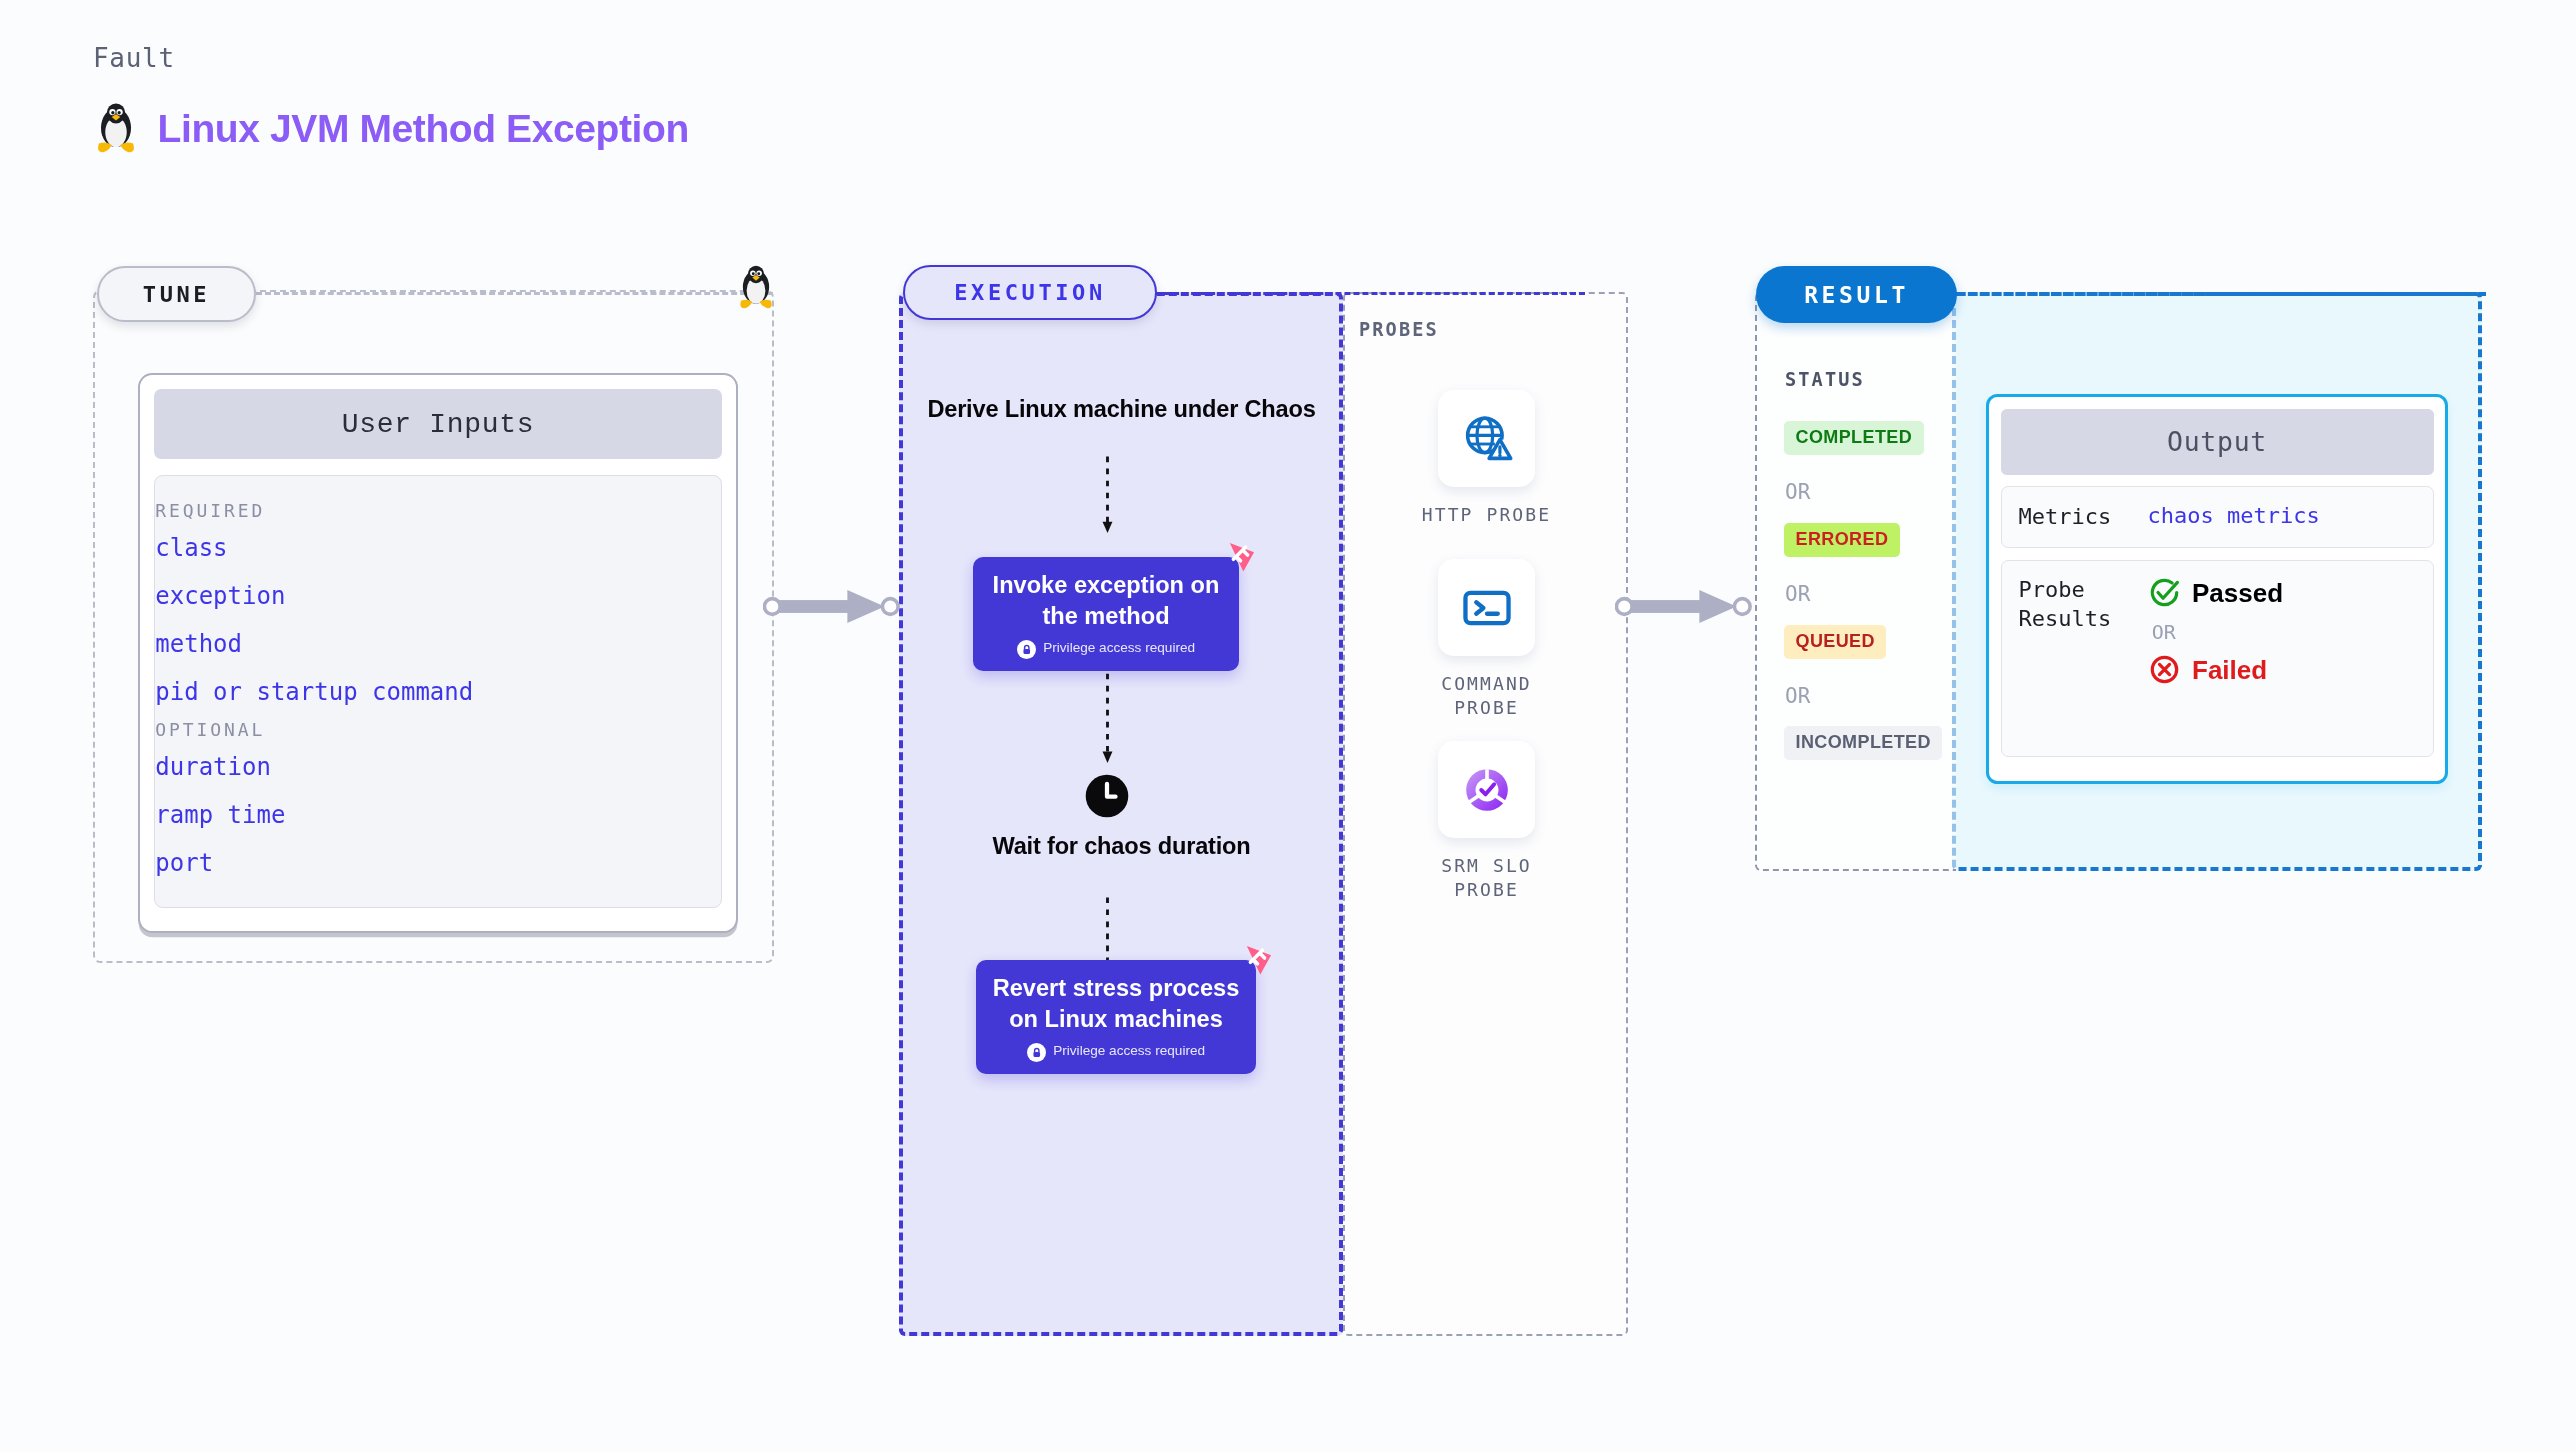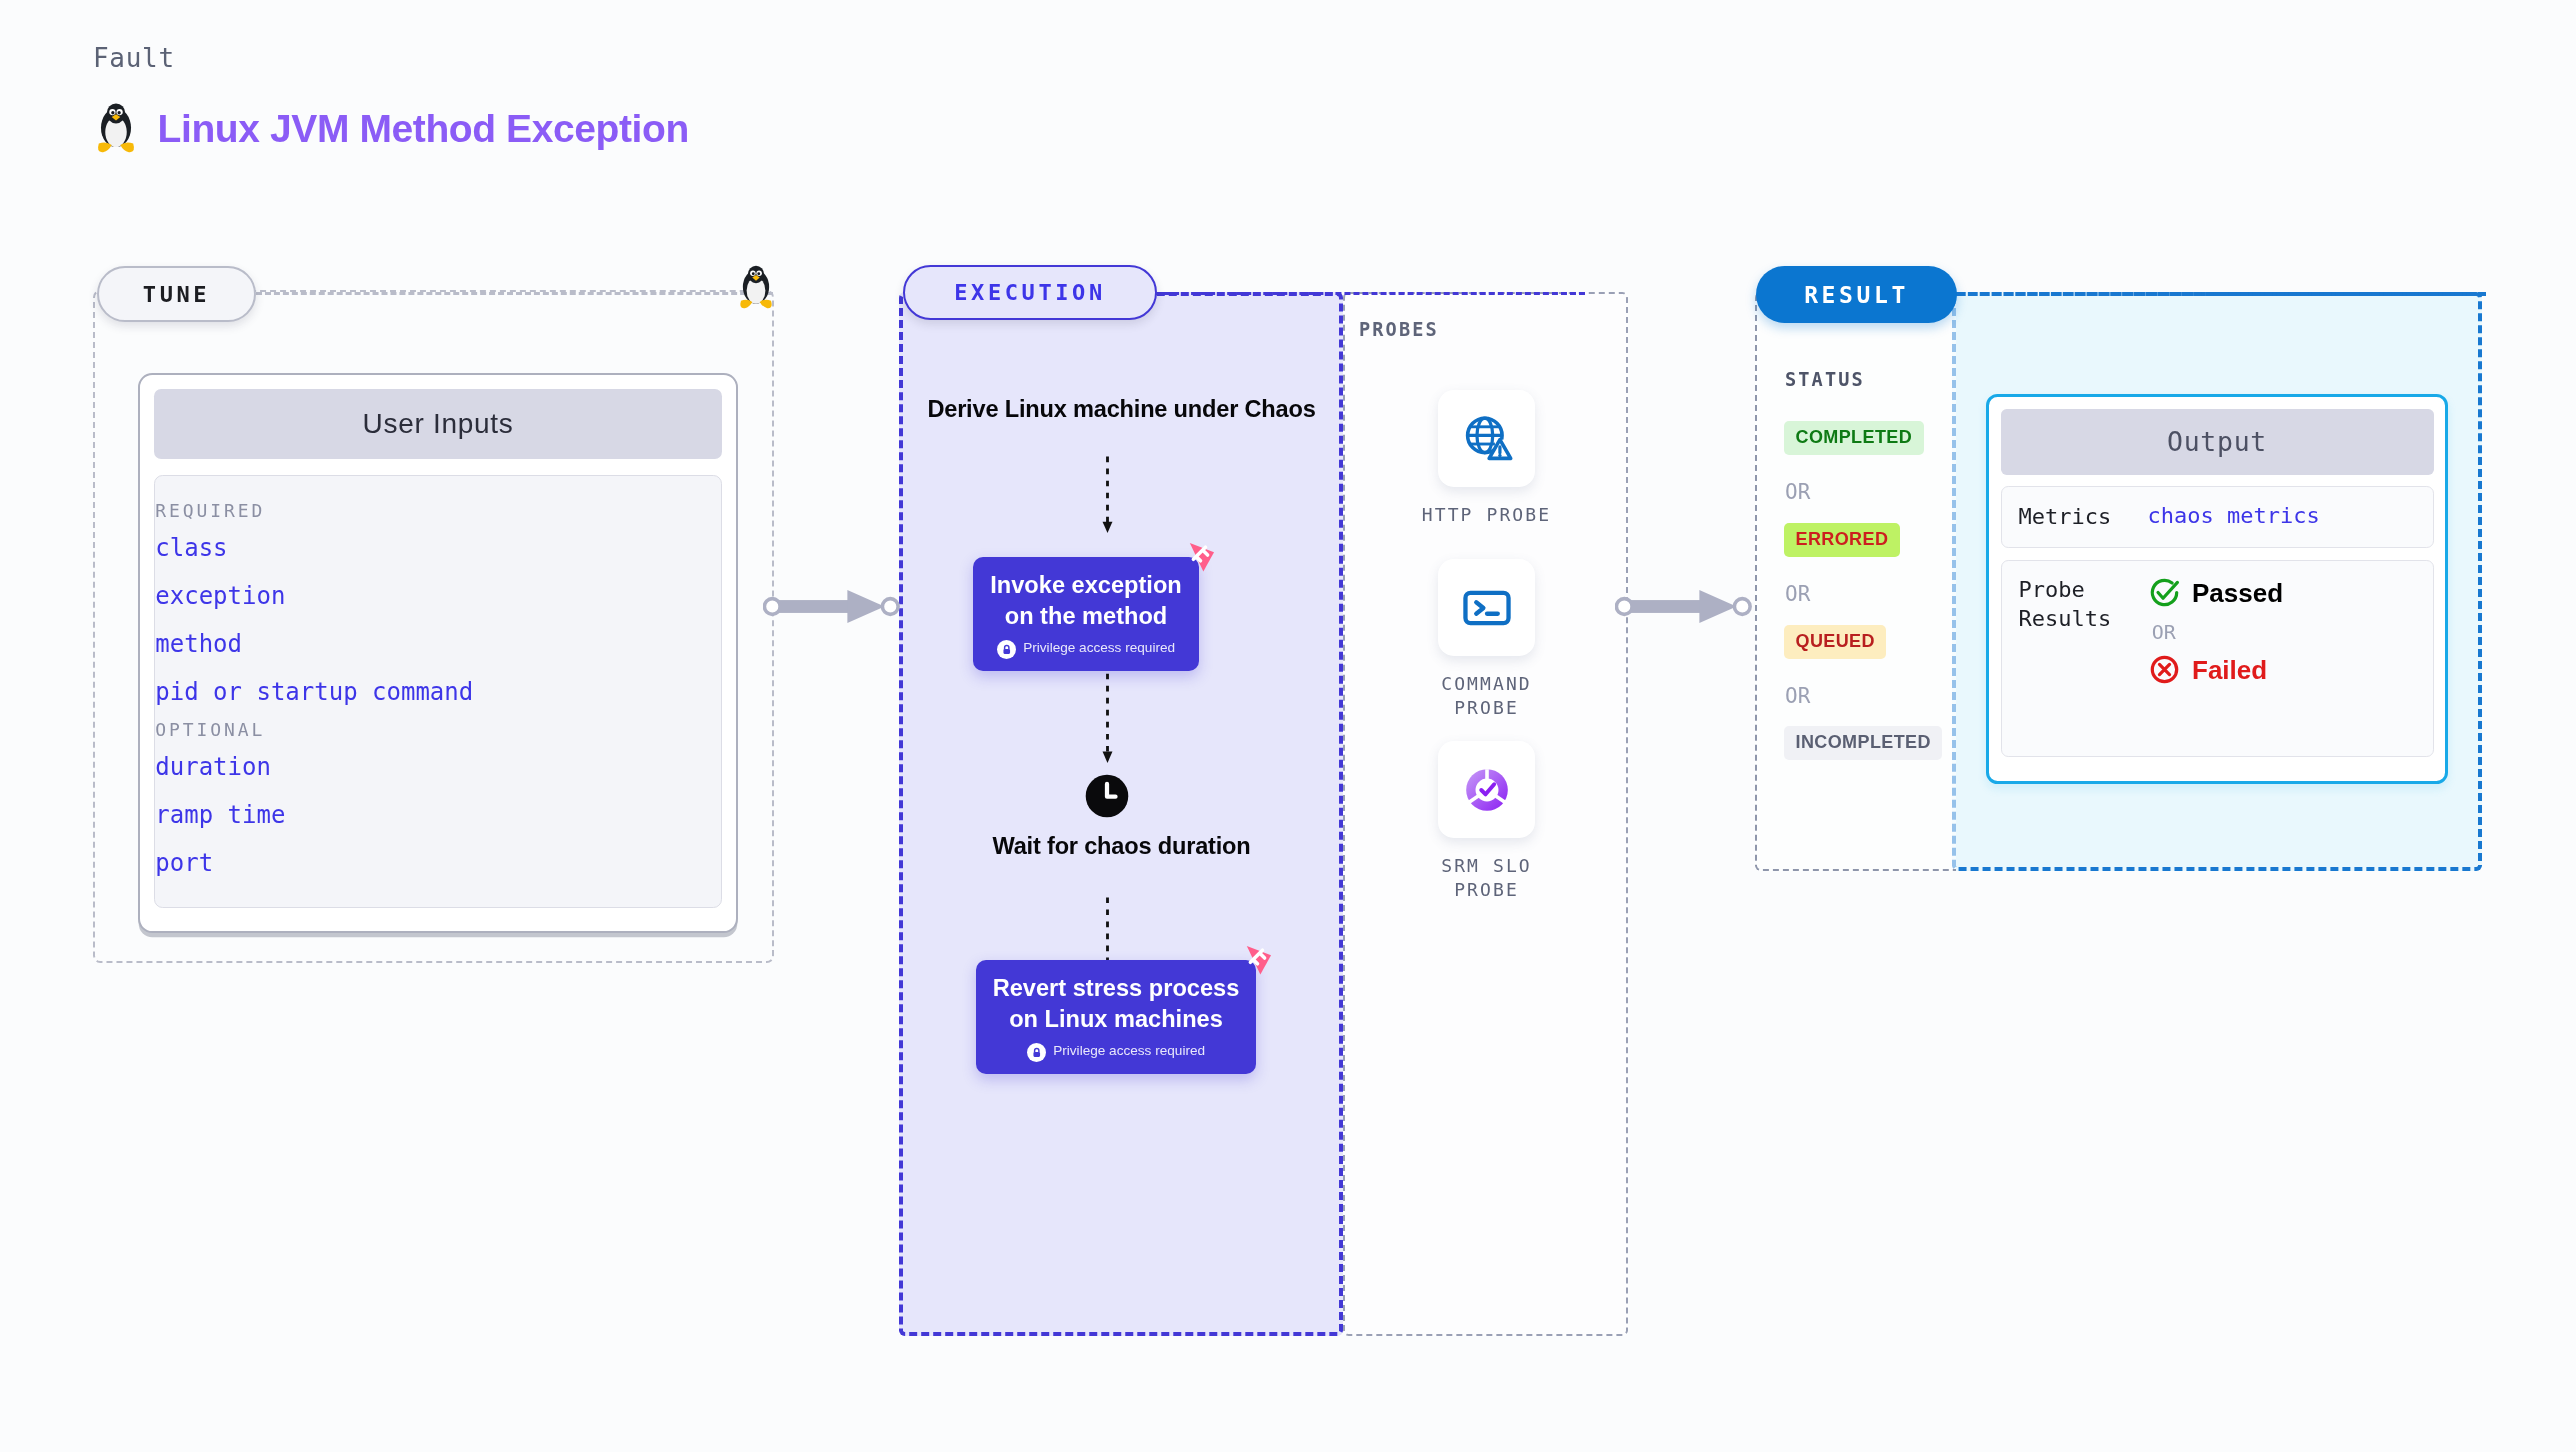--- a/index.html
+++ b/index.html
@@ -52,21 +52,21 @@
   
   #user-inputs-card {
     position:absolute; left:138px; top:373px; width:600px; height:560px;
     background:#fff; border:2.1px solid #adb0be; border-radius:14.3px;
     box-shadow:0 5px 0 -0.7px rgba(150,153,168,.55);
     padding:14.3px;
   }
   #user-inputs-head {
     height:70px; background:#d7d8e5; border-radius:7.2px;
     display:flex; align-items:center; justify-content:center;
-    font-family:Liberation Sans, sans-serif;
+    font-family:Liberation Mono, monospace;
     font-size:28px; color:#2b2d3a; letter-spacing:0.7px;
   }
   #tunable-box {
     margin-top:15.8px; height:433px; background:#f4f5f9;
     border:1.4px solid #dcdde6; border-radius:8.6px;
     display:flex; padding:20px 0 0 0;
   }
   #tunable-label {
     width:179px; padding-left:20px; padding-top:7.2px;
     font-family:"DejaVu Sans Mono","Liberation Mono", monospace;
@@ -287,21 +287,21 @@
 
 <div class="exec-title" style="left:921px; top:394px; width:401px;">Derive Linux machine under Chaos</div>
 
 <div class="dotted-arrow" style="left:1099px; top:456px;">
   <svg width="17" height="79" viewBox="0 0 24 110">
     <line x1="12" y1="0" x2="12" y2="94" stroke="#111" stroke-width="4" stroke-dasharray="8 9"></line>
     <polygon points="5,92 19,92 12,108" fill="#111"></polygon>
   </svg>
 </div>
 
-<div class="purple-box" style="left:973px; top:557px; width:226px;">
+<div class="purple-box" style="left:973px; top:557px; width:266px;">
   <div class="pb-title">Invoke exception on the method</div>
   <div class="priv">
     <span class="lock-badge">
       <svg width="11.5" height="11.5" viewBox="0 0 16 16">
         <path d="M5 7V5.2a3 3 0 0 1 6 0V7" fill="none" stroke="#4338d6" stroke-width="2"></path>
         <rect x="3.4" y="6.8" width="9.2" height="7" rx="1.6" fill="#4338d6"></rect>
       </svg>
     </span>
     <span>Privilege access required</span>
   </div>

